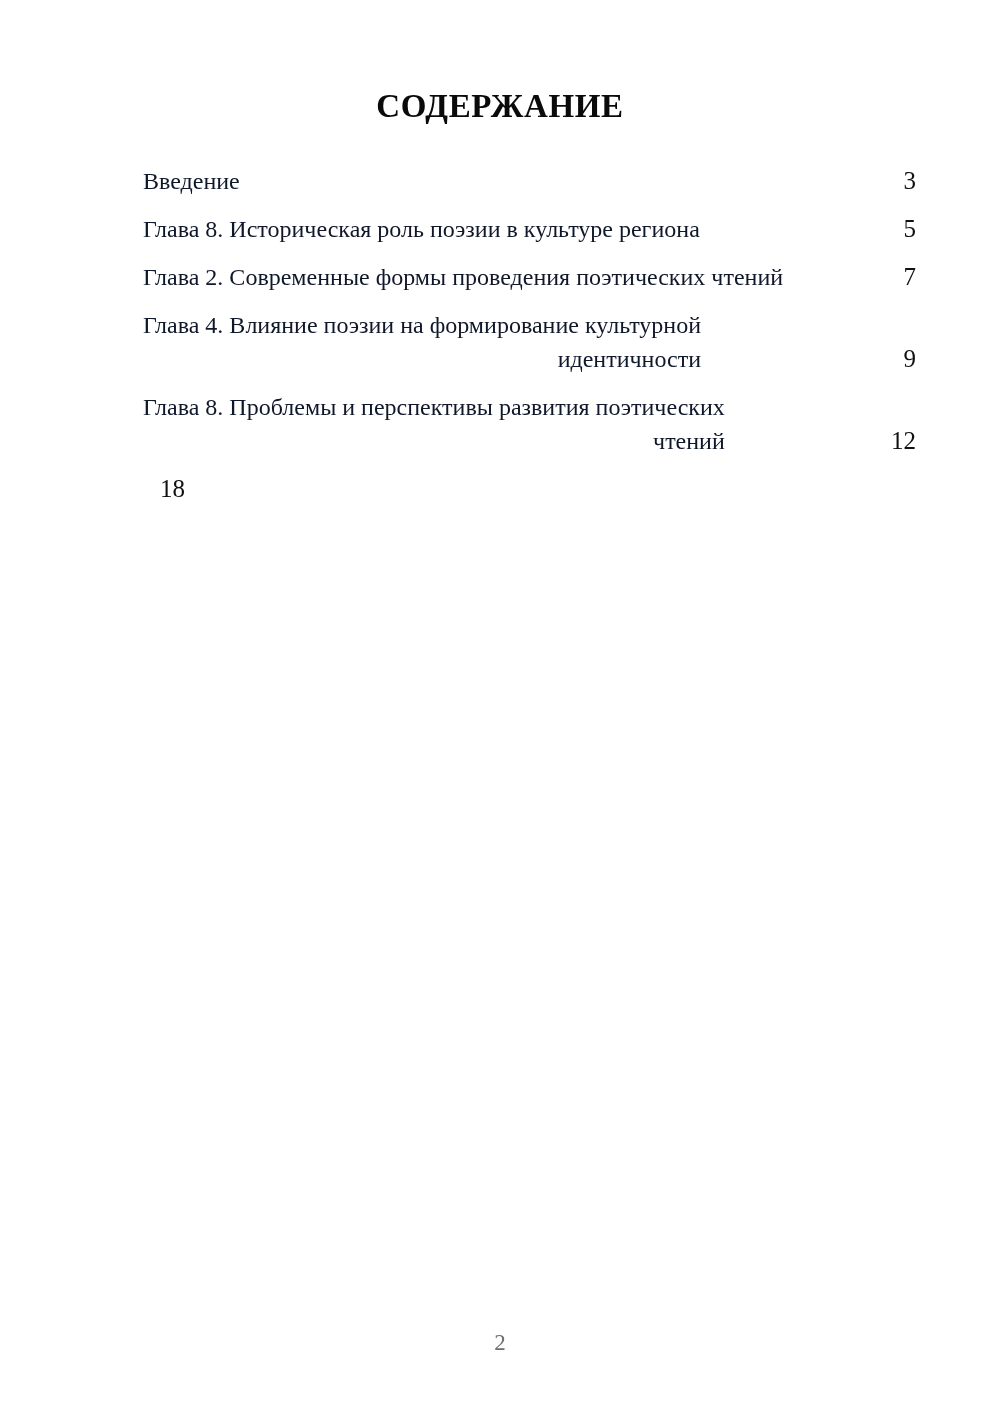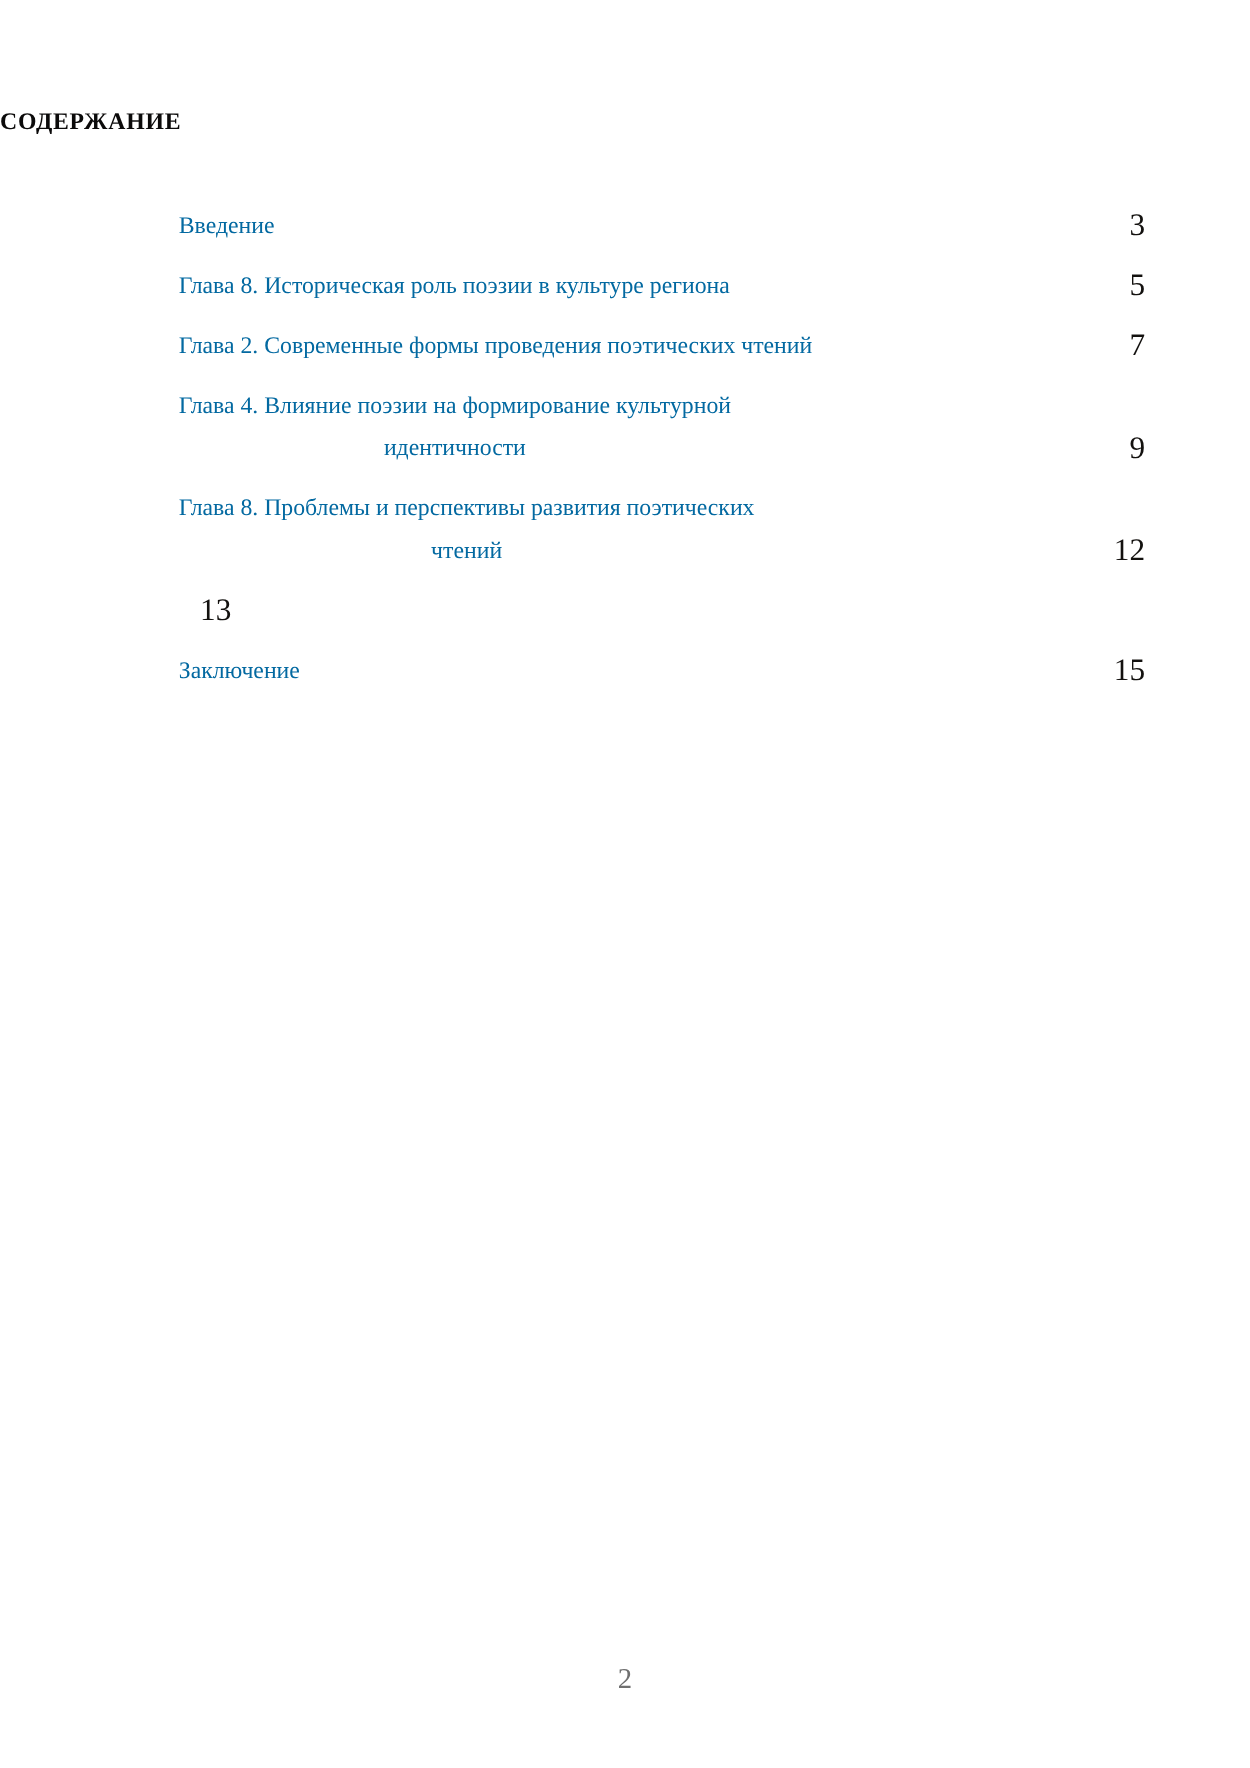--- a/index.html
+++ b/index.html
@@ -18,21 +18,22 @@
     color: #12100f;
     overflow: hidden;
   }
 
   
   .doc-title {
     position: absolute;
     top: 88px;
     left: 0;
     width: 1000px;
-    font-size: 19px;
+    text-align: center;
+    font-size: 33px;
     font-weight: bold;
     letter-spacing: 0.6px;
     color: #0b0a0a;
     line-height: 1.1;
   }
 
   
   .toc {
     position: absolute;
     top: 164px;
@@ -47,26 +48,26 @@
   }
   .toc-entry:last-child { margin-bottom: 0; }
 
   .toc-row {
     display: flex;
     align-items: flex-end;
     justify-content: space-between;
   }
 
   .toc-label {
-    font-size: 19px;
+    font-size: 24px;
     line-height: 34px;
-    color: #0369a1;
+    color: #0f172a;
     max-width: 660px;
     white-space: pre-line;
-    text-align: center;
+    text-align: right;
   }
 
   .toc-page {
     font-size: 25px;
     line-height: 34px;
     color: #13110f;
     text-align: right;
     min-width: 42px;
     flex: 0 0 auto;
     align-self: flex-end;
@@ -124,29 +125,23 @@
     <div class="toc-entry">
       <div class="toc-row">
         <span class="toc-label">Глава 8. Проблемы и перспективы развития поэтических
 чтений</span>
         <span class="toc-page">12</span>
       </div>
     </div>
 
     <div class="toc-entry">
       <div class="toc-row">
-        <span class="toc-page">13</span>
+        <span class="toc-page">18</span>
       </div>
     </div>
 
-    <div class="toc-entry">
-      <div class="toc-row">
-        <span class="toc-label">Заключение</span>
-        <span class="toc-page">15</span>
-      </div>
-    </div>
 
 
   </div>
 
   <div class="folio">2</div>
 
 </div>
 
 </body></html>

